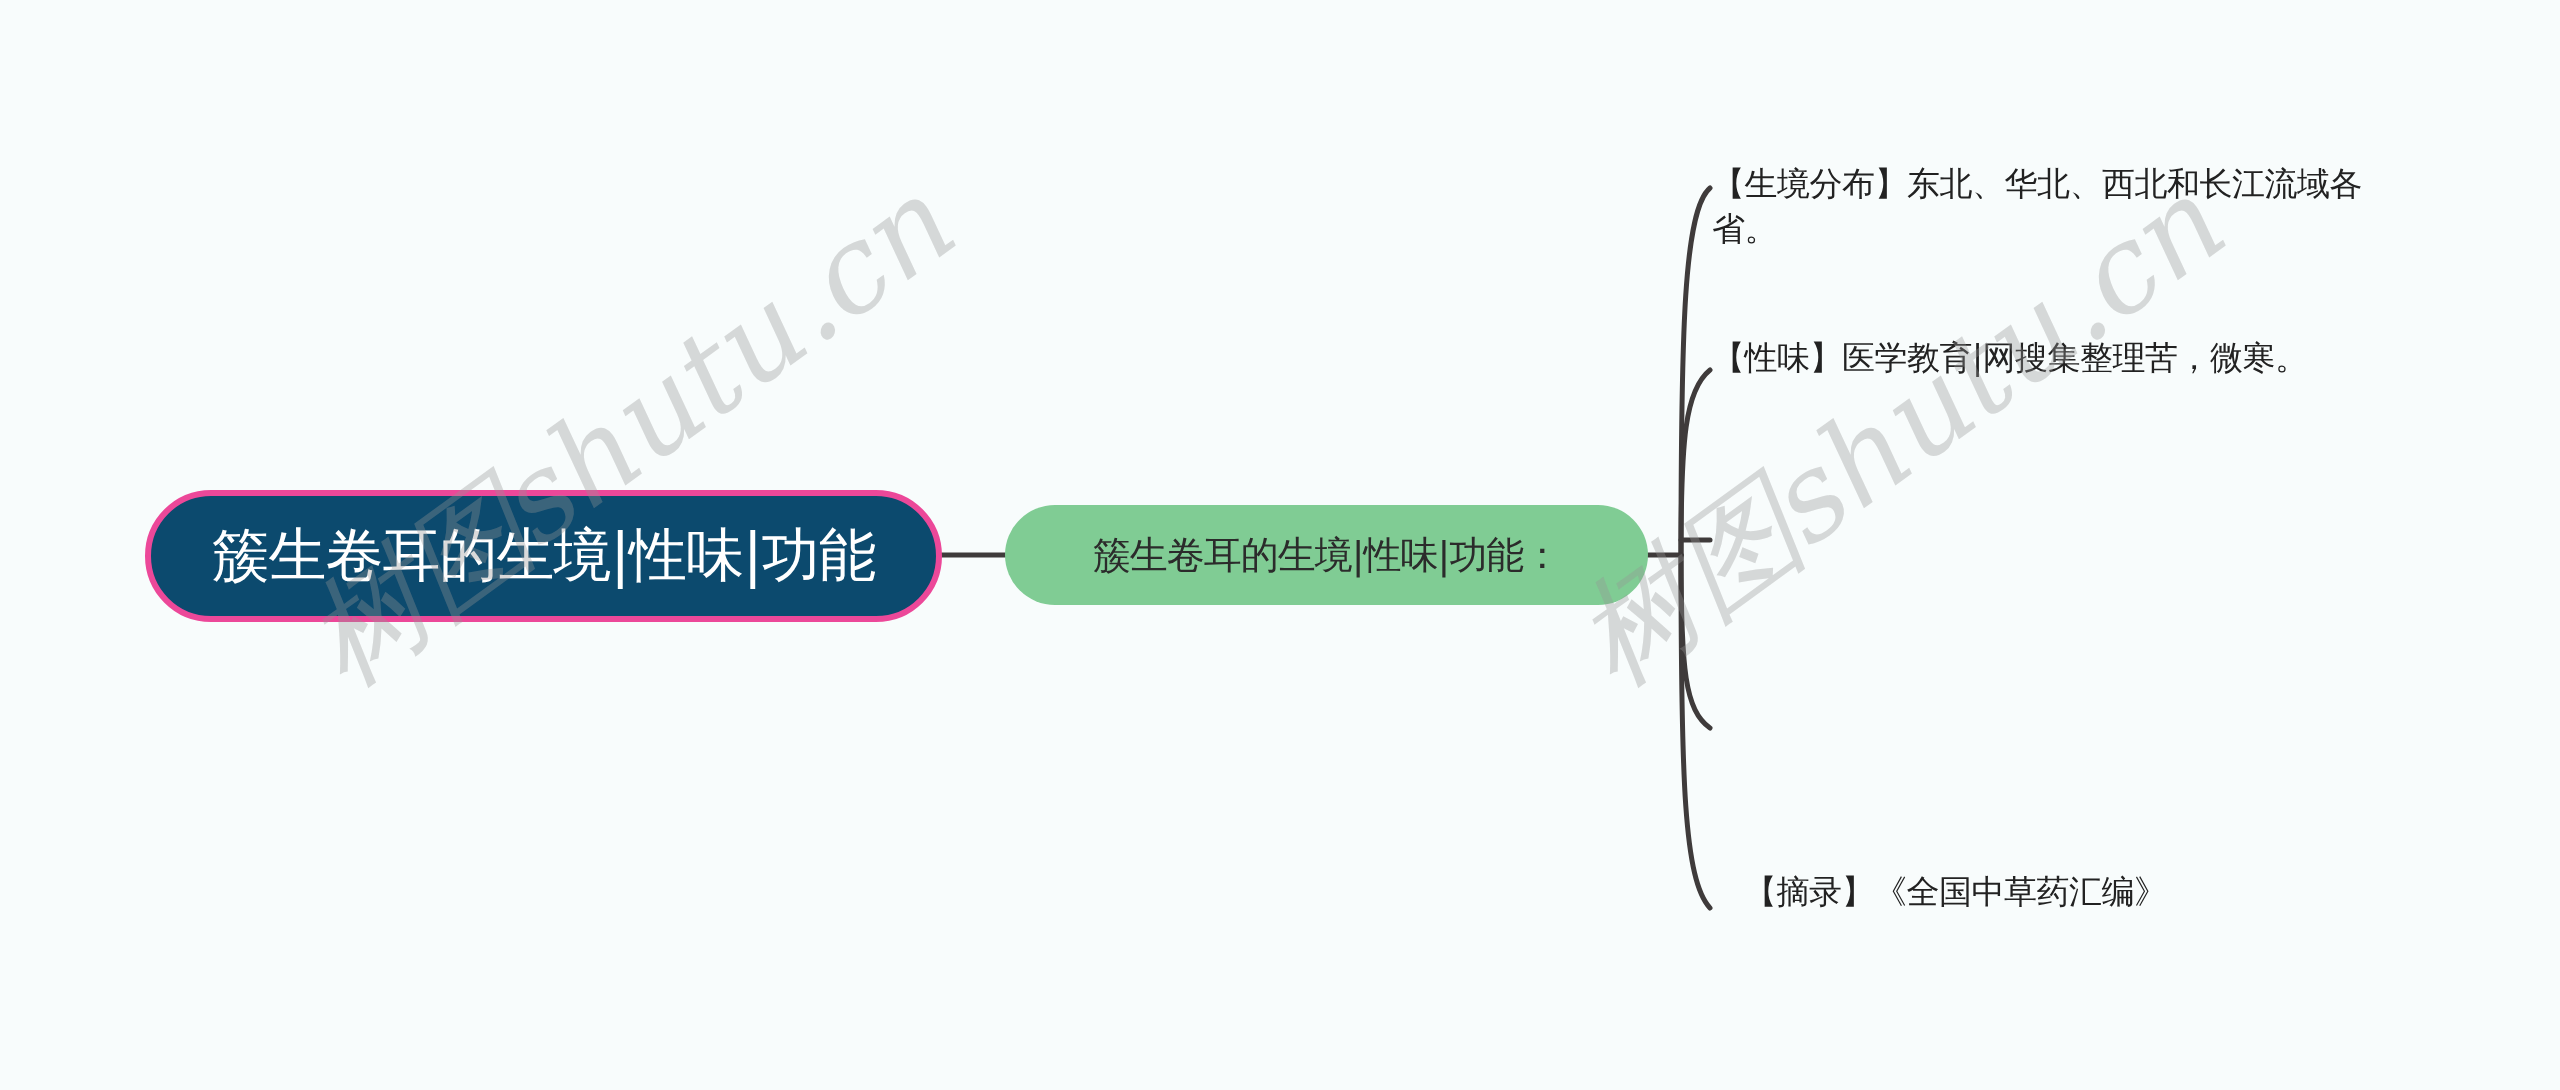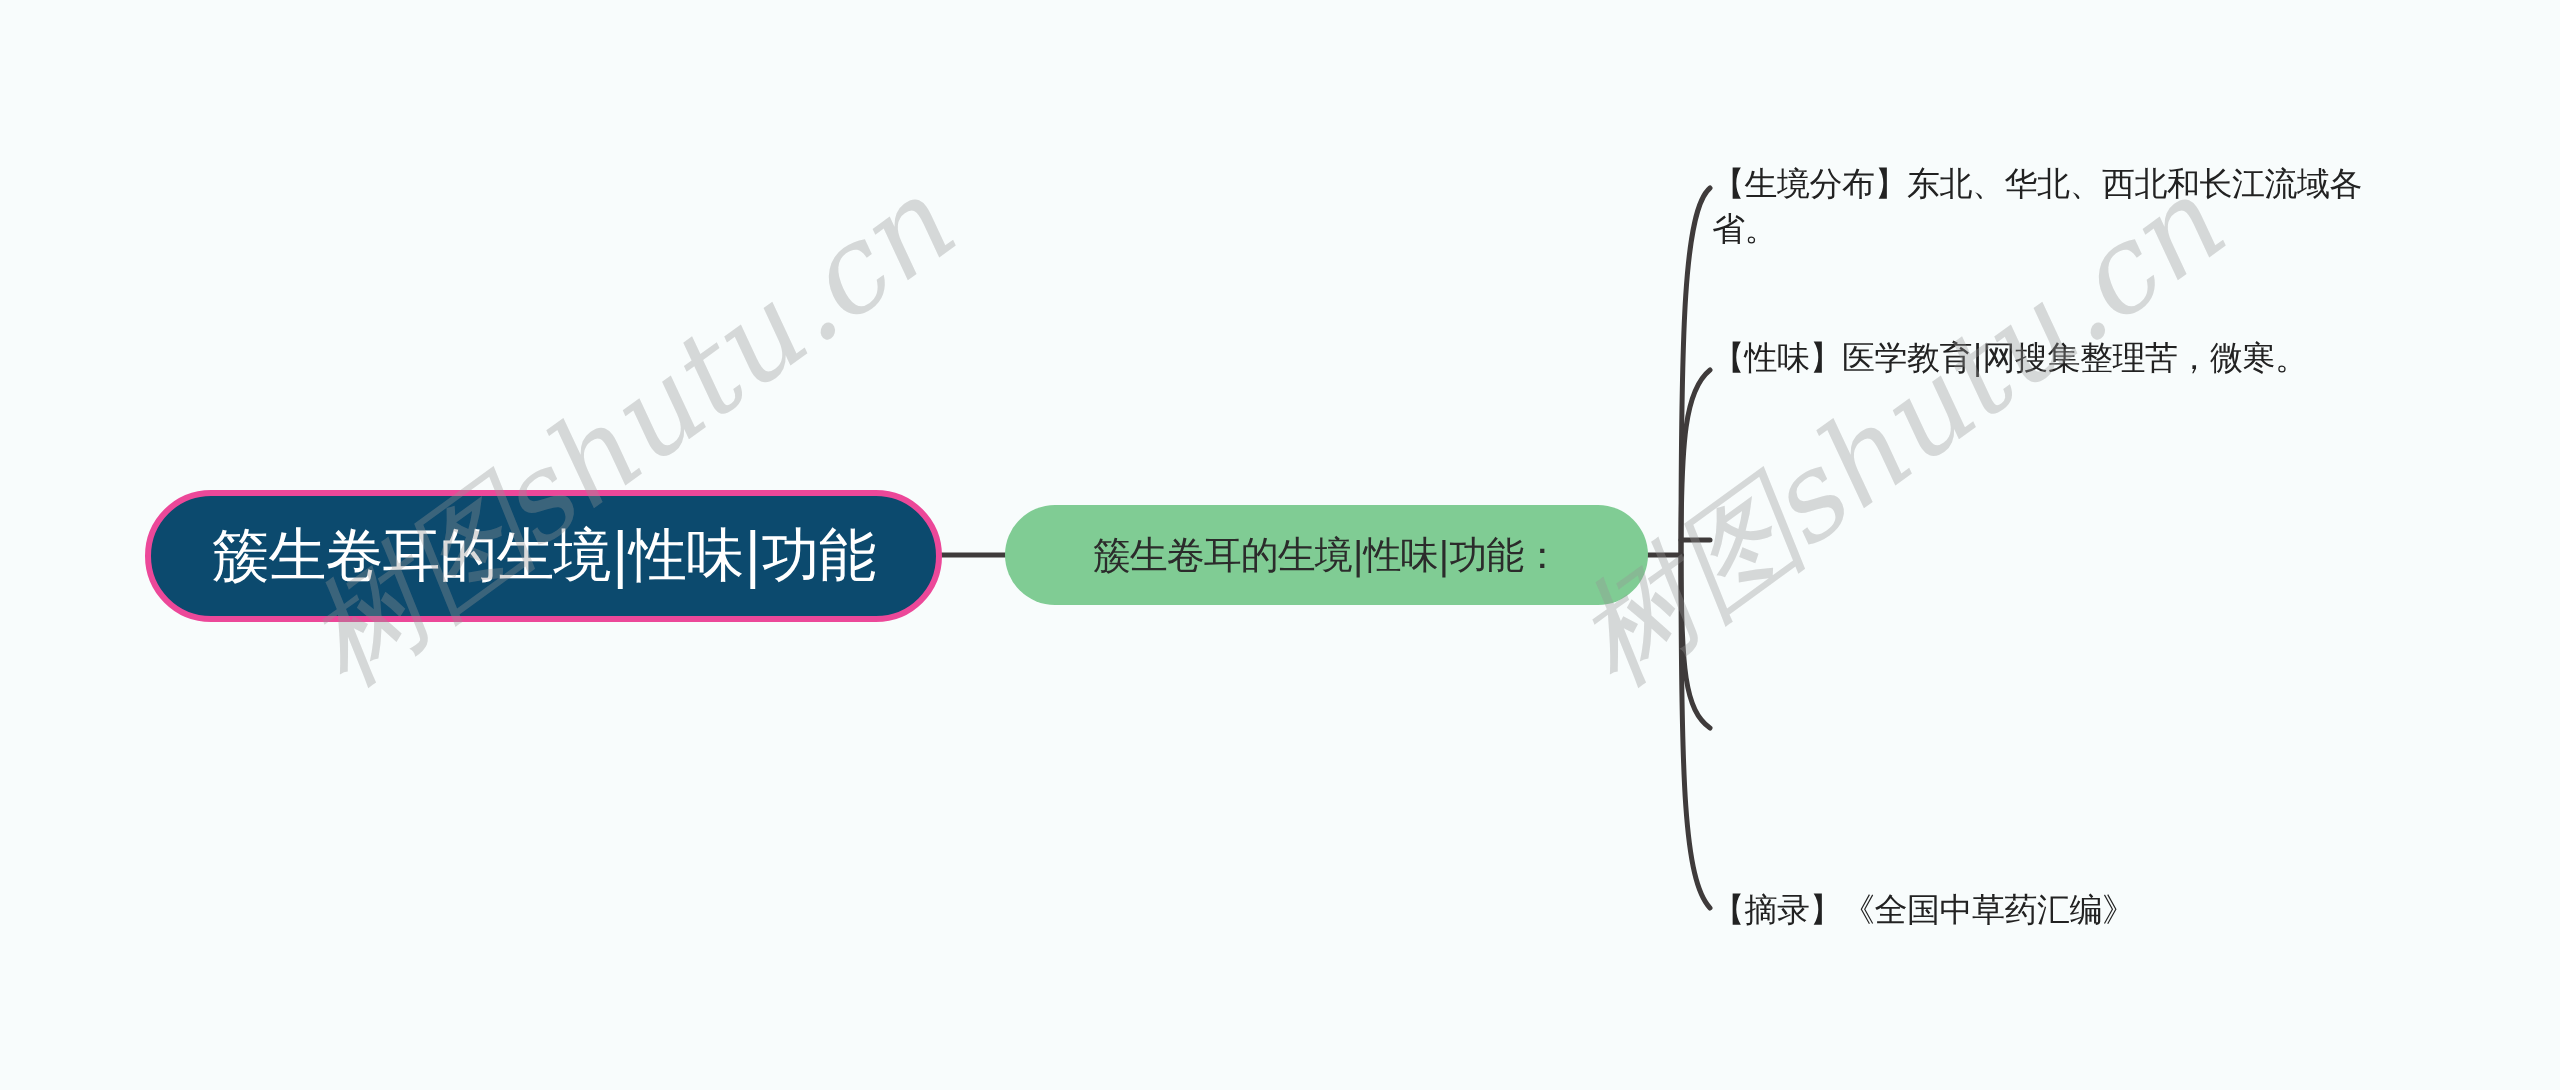--- a/index.html
+++ b/index.html
@@ -70,21 +70,21 @@
       color: #222222;
       font-size: 33px;
       line-height: 45px;
       z-index: 2;
       letter-spacing: -0.5px;
     }
     .leaf.l0 { top: 161px; }
     .leaf.l1 { top: 335px; }
     .leaf.l2 { top: 505px; }
     .leaf.l3 { top: 695px; }
-    .leaf.l4 { top: 887px; }
+    .leaf.l4 { top: 869px; margin-left: 32px; }
     .watermark {
       position: absolute;
       color: rgba(150, 150, 150, 0.35);
       font-family: "DejaVu Serif", "Liberation Serif", serif;
       font-style: italic;
       font-size: 120px;
       white-space: nowrap;
       transform: rotate(-36deg);
       transform-origin: left bottom;
       z-index: 3;

